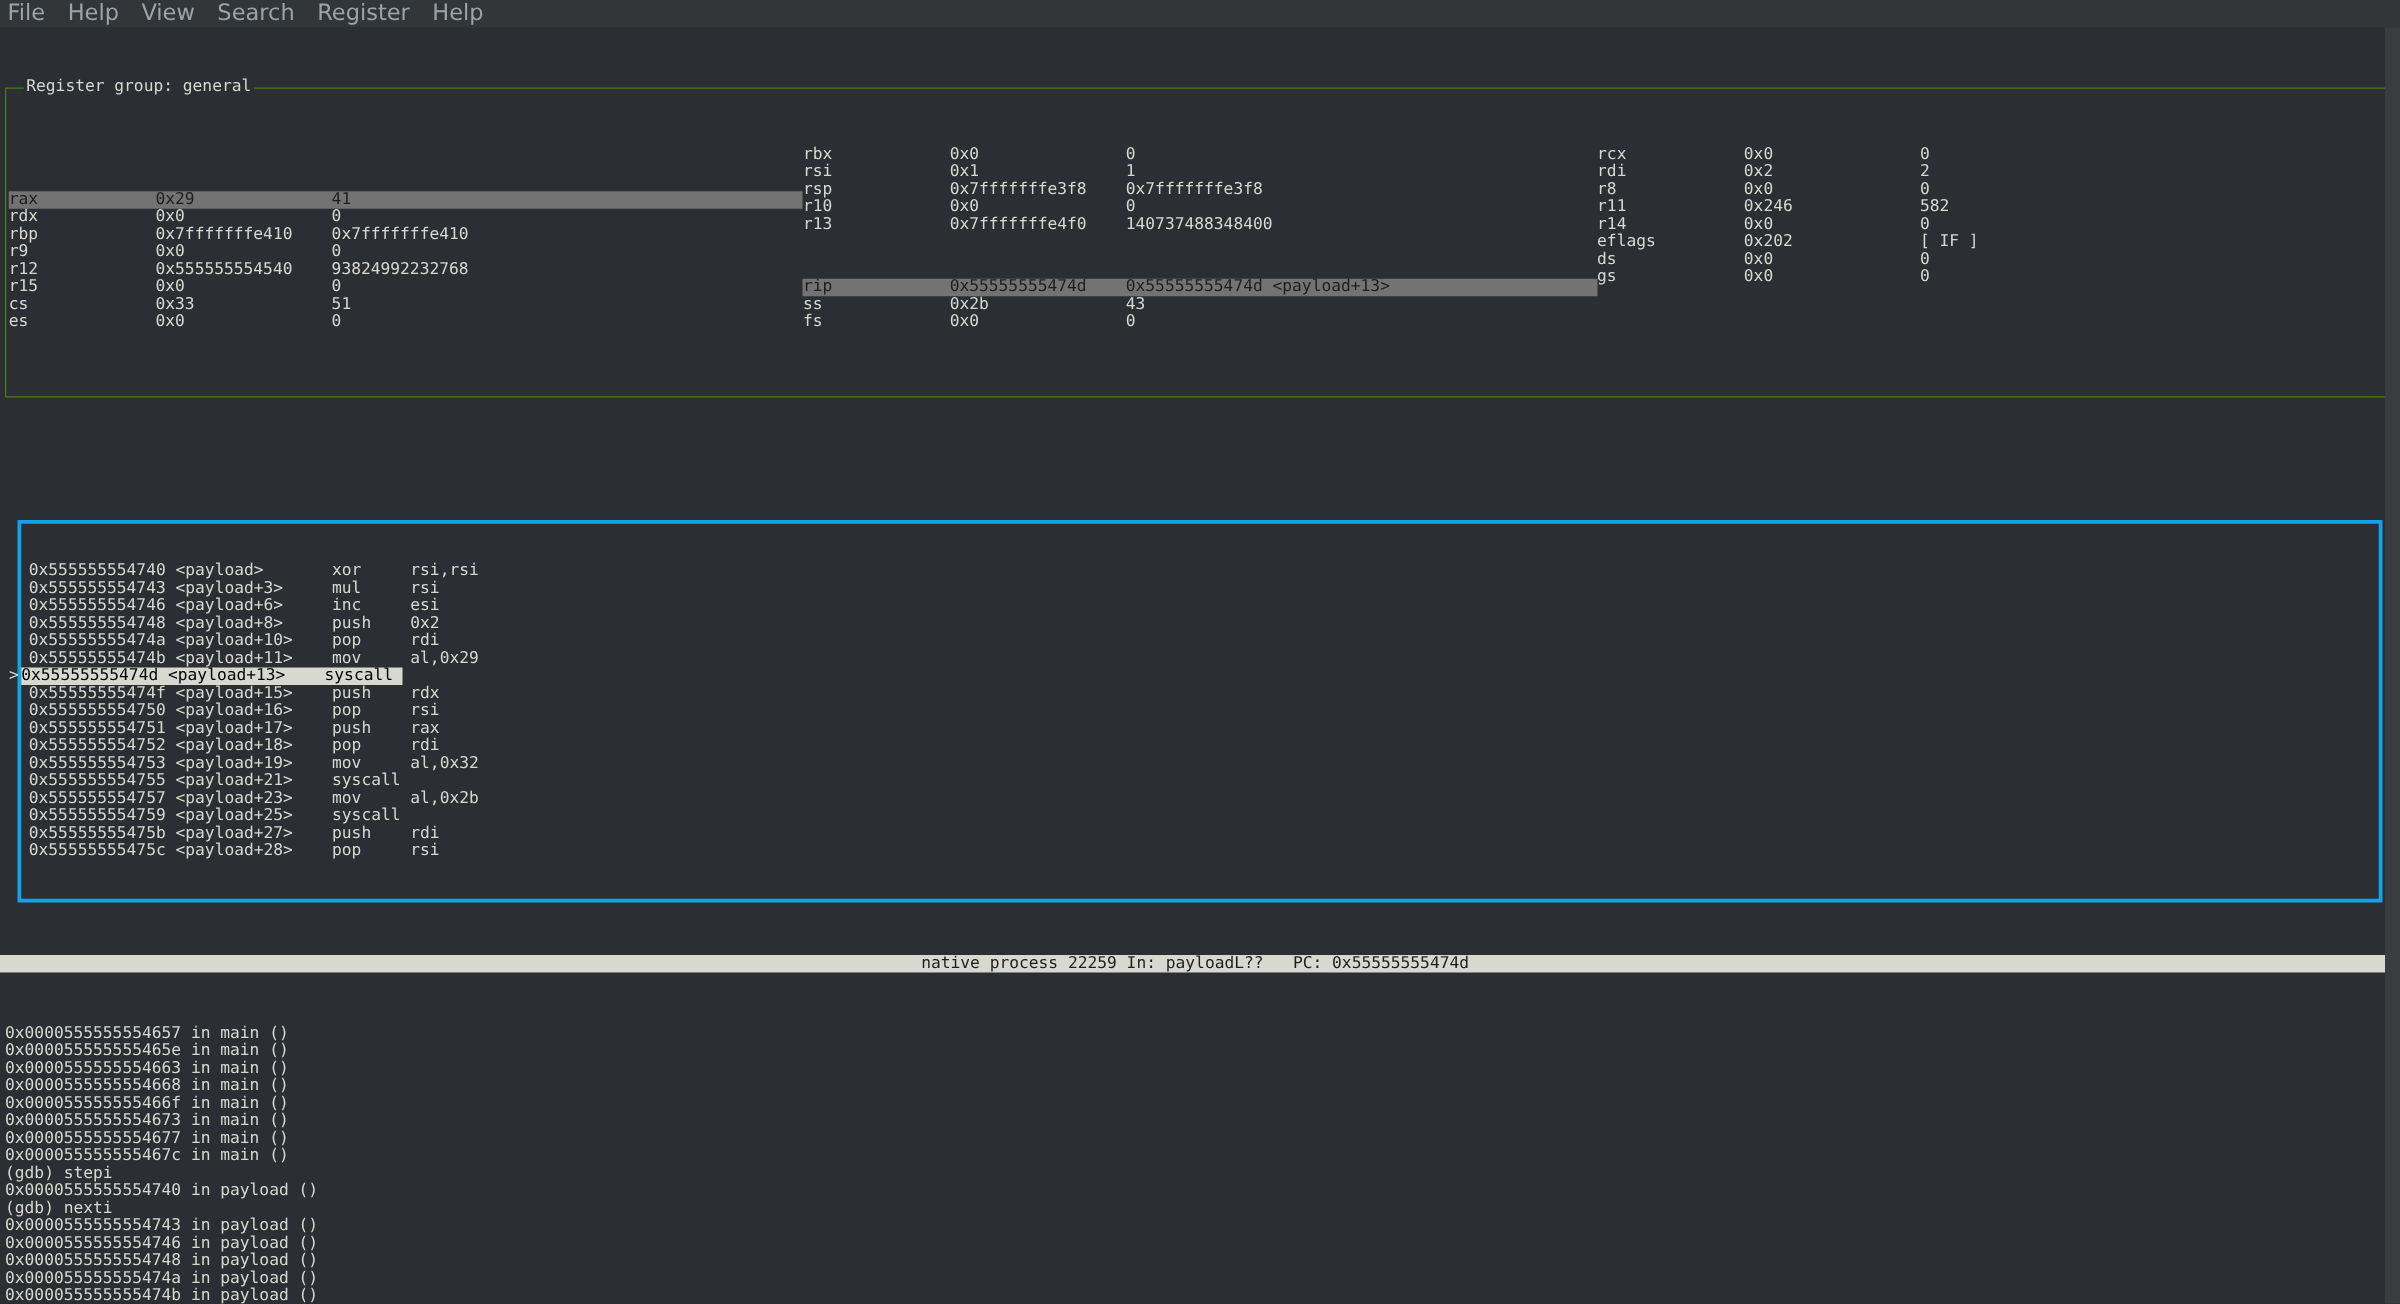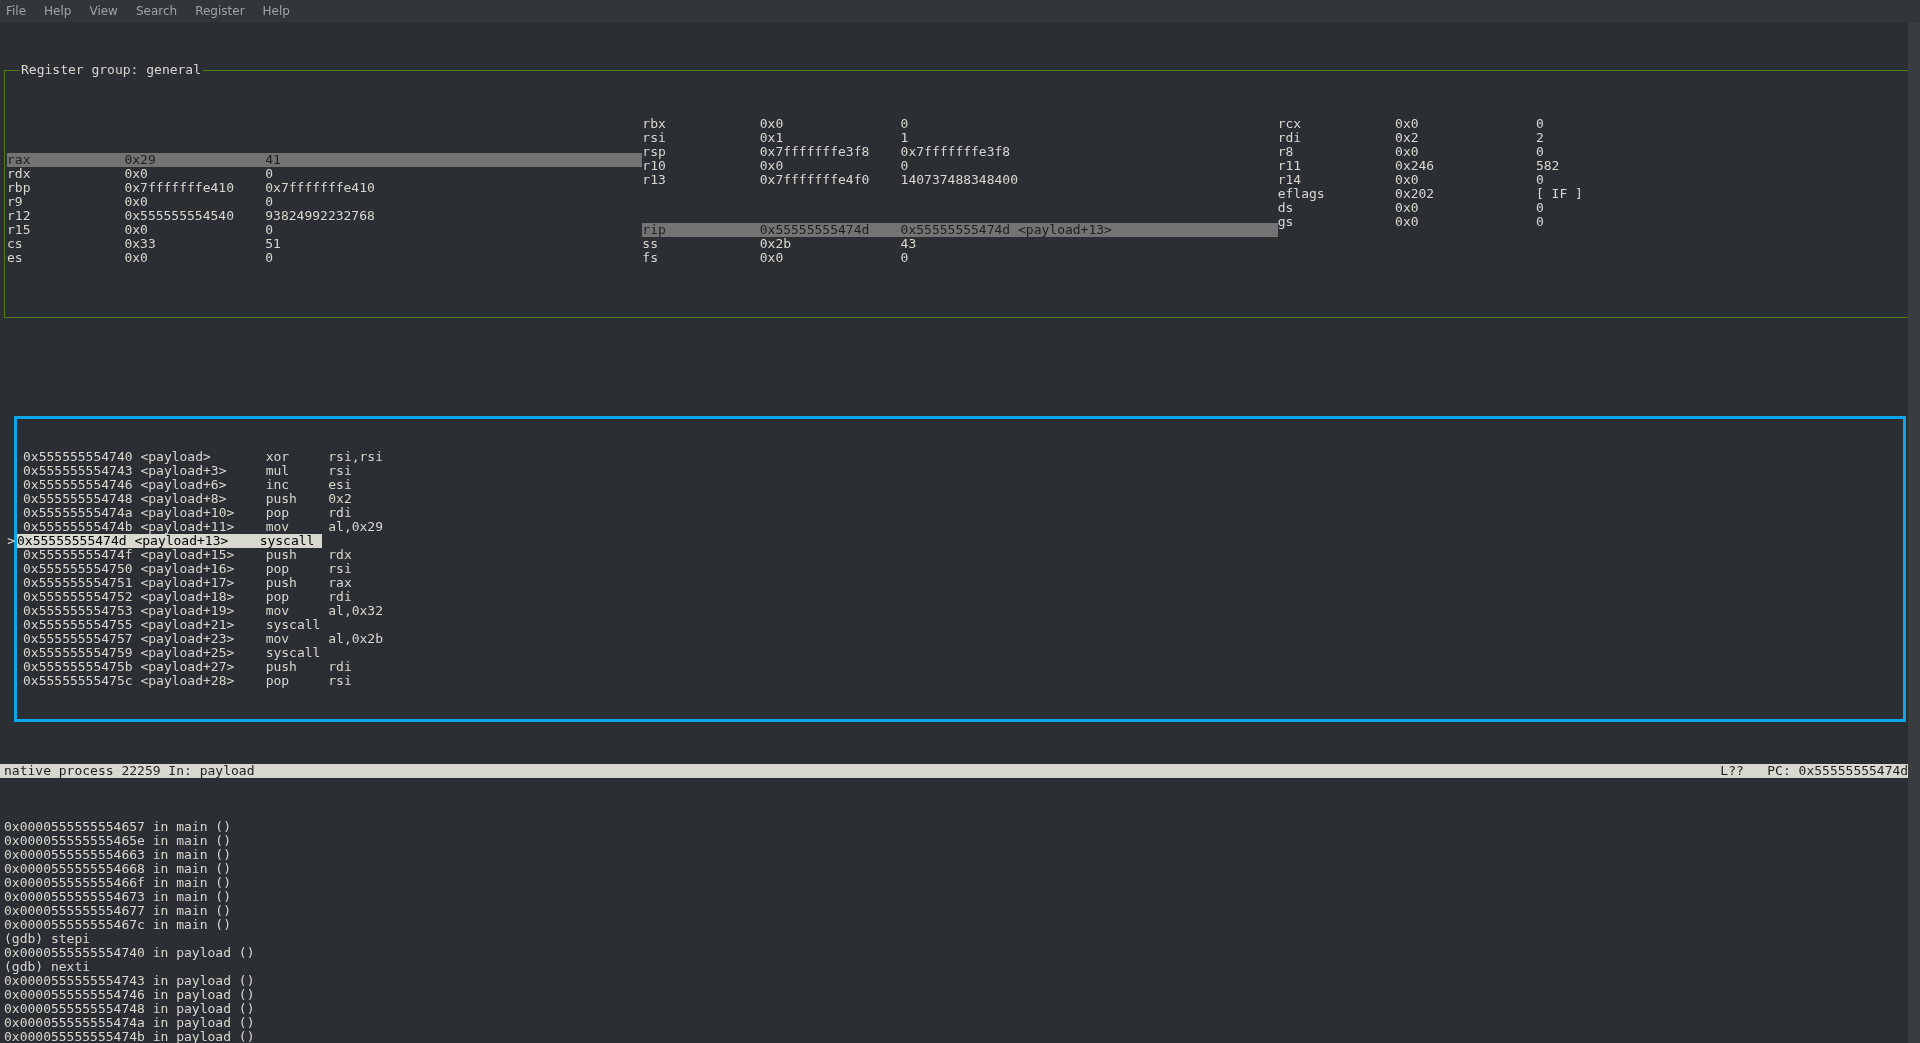--- a/index.html
+++ b/index.html
@@ -16,21 +16,21 @@
   }
   
   .menubar {
     background: #323639;
     height: 22px;
     display: flex;
     align-items: center;
     padding: 0 6px;
     gap: 18px;
     font-family: 'DejaVu Sans', sans-serif;
-    font-size: 12px;
+    font-size: 18px;
     color: #9da3a7;
   }
   .menubar span { cursor: default; }
   
   .term { padding: 0; white-space: pre; }
   .regpanel {
     position: relative;
     margin: 6px 4px 0 4px;
     border: 1px solid #4d7c0f;
     height: 248px;
@@ -63,21 +63,21 @@
     width: 14px;
     margin-left: -20px;
     text-align: right;
     padding-right: 2px;
   }
   .statusbar {
     background: #d8d8d0;
     color: #1e1e1e;
     white-space: pre;
     display: flex;
-    justify-content: space-between;
+    justify-content: center;
     padding: 0 4px;
     margin: 0 0;
     height: 14px;
   }
   .gdb-out { padding: 0 4px; }
   .gdb-line { white-space: pre; height: 14px; }
   .scrollbar {
     position: absolute;
     right: 0;
     top: 22px;

